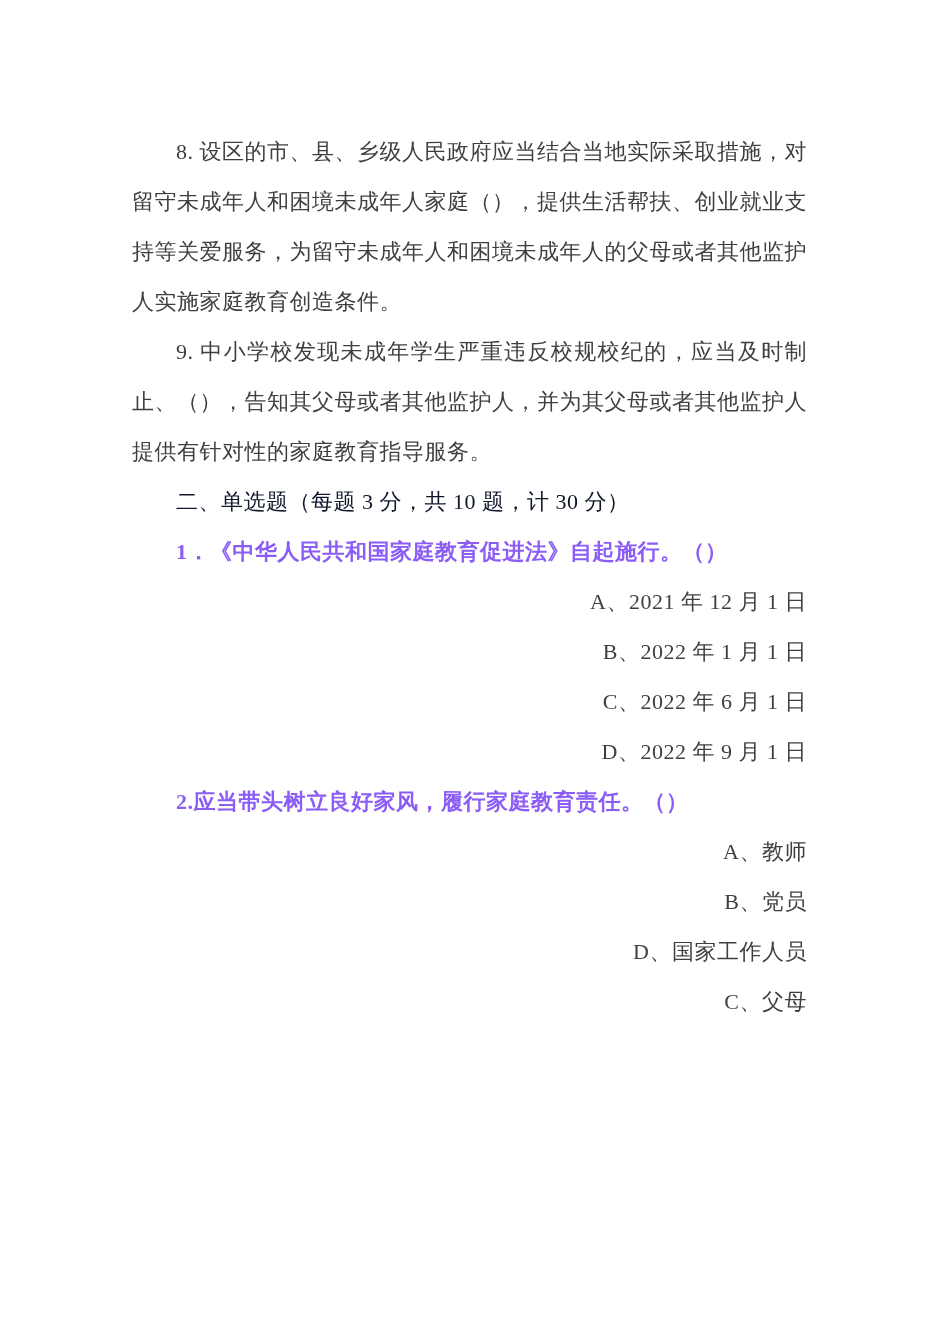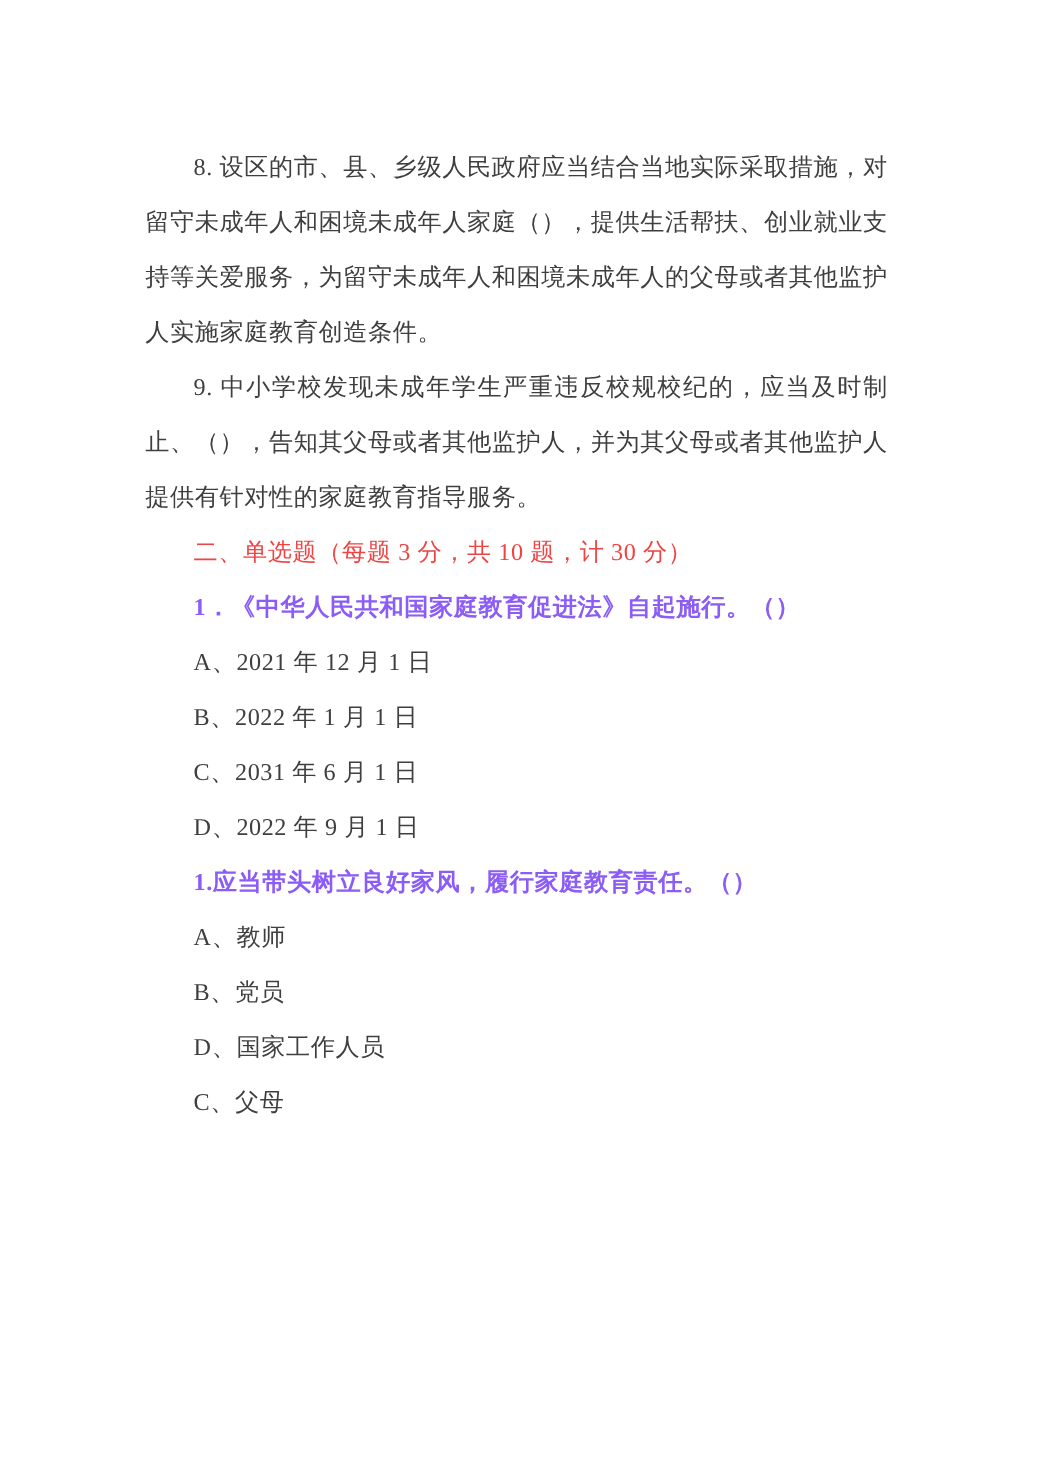--- a/index.html
+++ b/index.html
@@ -20,53 +20,53 @@
     line-height: 50px;
     color: #3f3f3f;
     text-align: justify;
     letter-spacing: 0.5px;
   }
   .doc p {
     margin: 0;
     text-indent: 2em;
   }
   .section-red {
-    color: #ef4444;
+    color: #0f172a;
   }
   .stem {
     font-weight: bold;
     color: #8b5cf6;
   }
   .option {
-    text-align: left;
+    text-align: right;
   }
 </style>
 </head>
 <body>
 
 <div class="doc">
 
   <p>8. 设区的市、县、乡级人民政府应当结合当地实际采取措施，对留守未成年人和困境未成年人家庭（），提供生活帮扶、创业就业支持等关爱服务，为留守未成年人和困境未成年人的父母或者其他监护人实施家庭教育创造条件。</p>
 
   <p>9. 中小学校发现未成年学生严重违反校规校纪的，应当及时制止、（），告知其父母或者其他监护人，并为其父母或者其他监护人提供有针对性的家庭教育指导服务。</p>
 
 
   <p class="section-red">二、单选题（每题 3 分，共 10 题，计 30 分）</p>
 
   <p class="stem">1．《中华人民共和国家庭教育促进法》自起施行。（）</p>
 
   <p class="option">A、2021 年 12 月 1 日</p>
 
   <p class="option">B、2022 年 1 月 1 日</p>
 
-  <p class="option">C、2031 年 6 月 1 日</p>
+  <p class="option">C、2022 年 6 月 1 日</p>
 
   <p class="option">D、2022 年 9 月 1 日</p>
 
-  <p class="stem">1.应当带头树立良好家风，履行家庭教育责任。（）</p>
+  <p class="stem">2.应当带头树立良好家风，履行家庭教育责任。（）</p>
 
   <p class="option">A、教师</p>
 
   <p class="option">B、党员</p>
 
   <p class="option">D、国家工作人员</p>
 
   <p class="option">C、父母</p>
 
 </div>

